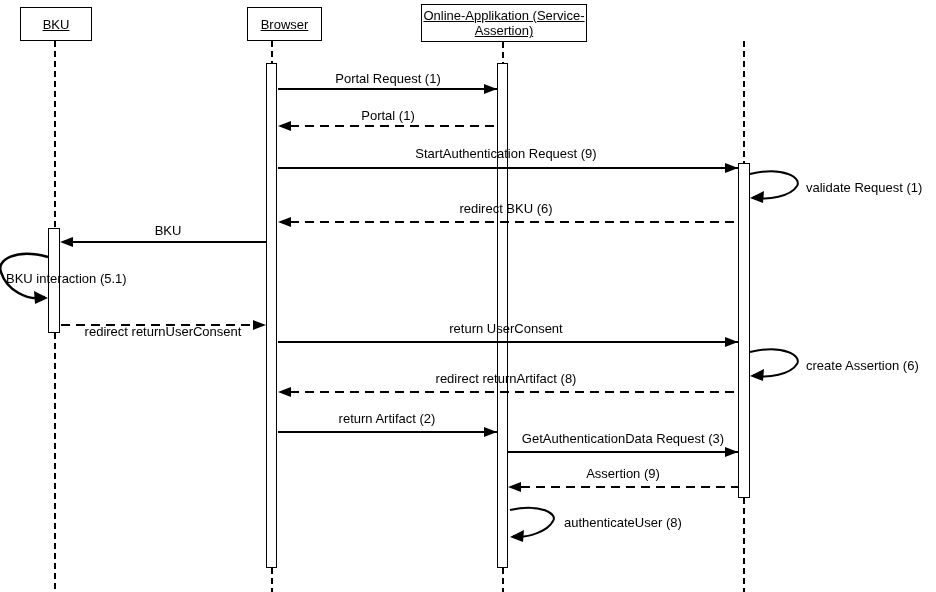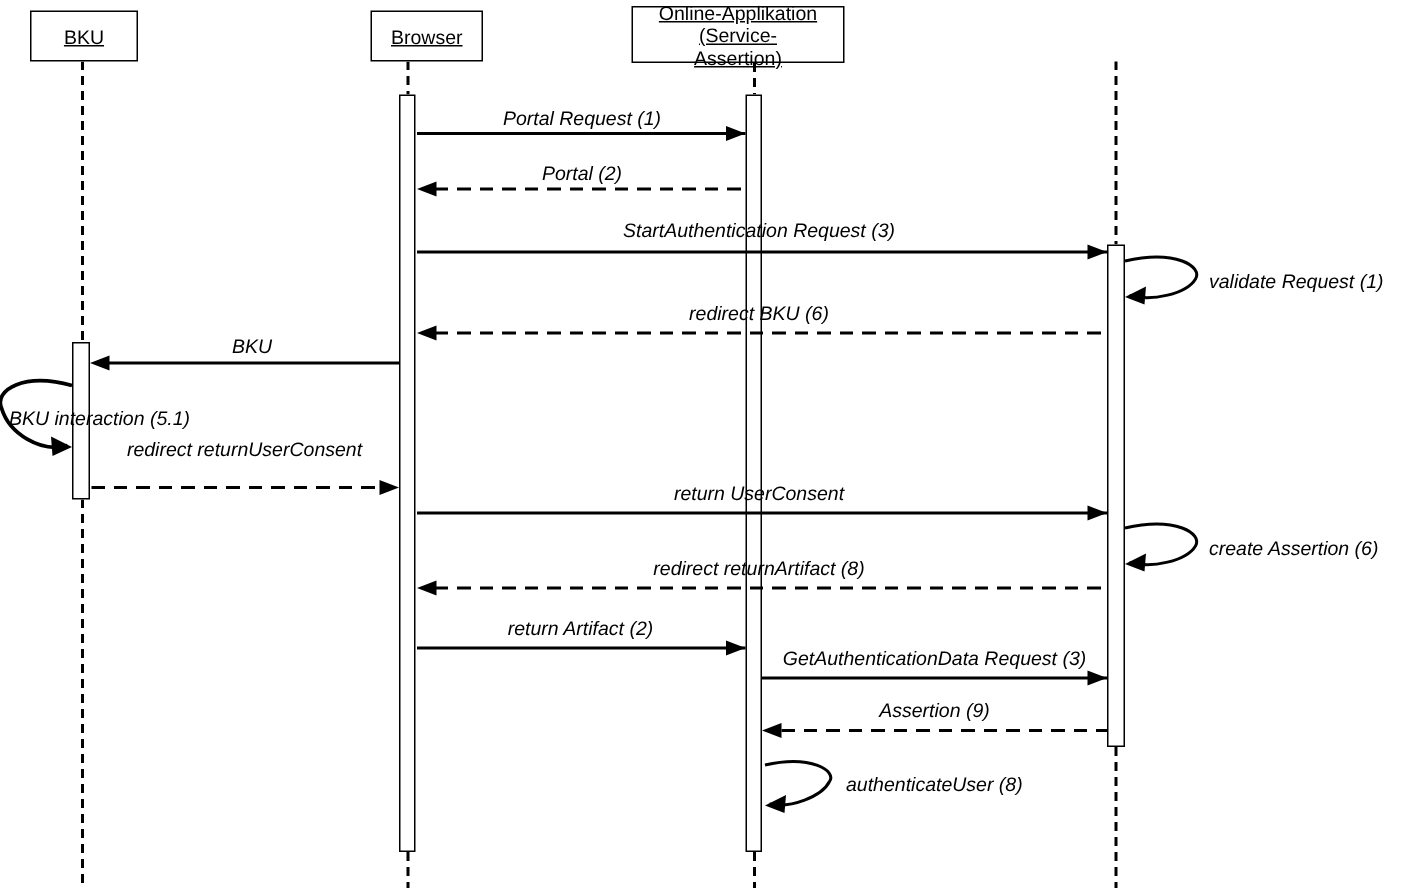--- a/index.html
+++ b/index.html
@@ -28,37 +28,37 @@
   }
   .arr-r{
     position:absolute;width:0;height:0;z-index:4;
     border-top:5px solid transparent;border-bottom:5px solid transparent;border-left:13px solid #000;
   }
   .arr-l{
     position:absolute;width:0;height:0;z-index:4;
     border-top:5px solid transparent;border-bottom:5px solid transparent;border-right:13px solid #000;
   }
   .lbl{
-    position:absolute;font-size:13px;line-height:15px;white-space:nowrap;z-index:6;font-style:italic;
+    position:absolute;font-size:13px;line-height:15px;white-space:nowrap;z-index:6;
   }
   .ctr{transform:translateX(-50%);}
   #loops{position:absolute;left:0;top:0;z-index:3;pointer-events:none;}
 </style>
 </head>
 <body>
 
 <div id="canvas">
 
   <div class="actor" style="left:20px;top:7px;width:72px;height:34px">
     <span>BKU</span>
   </div>
   <div class="actor" style="left:247px;top:7px;width:75px;height:34px">
     <span>Browser</span>
   </div>
-  <div class="actor" style="left:421px;top:4px;width:142px;height:38px;flex-direction:column">
+  <div class="actor" style="left:421px;top:4px;width:166px;height:38px;flex-direction:column">
     <span>Online-Applikation (Service-</span>
     <span>Assertion)</span>
   </div>
 
   <div class="lifeline" style="left:54px;top:41px;height:187px"></div>
   <div class="lifeline" style="left:54px;top:333px;height:259px"></div>
   <div class="lifeline" style="left:271px;top:41px;height:22px"></div>
   <div class="lifeline" style="left:271px;top:568px;height:24px"></div>
   <div class="lifeline" style="left:502px;top:42px;height:21px"></div>
   <div class="lifeline" style="left:502px;top:568px;height:24px"></div>
@@ -72,27 +72,27 @@
 
   <div>
     <div class="line" style="left:278px;top:88px;width:219px"></div>
     <div class="arr-r" style="left:484px;top:84px"></div>
     <span class="lbl ctr" style="left:388px;top:71px">Portal Request (1)</span>
   </div>
 
   <div>
     <div class="dline" style="left:290px;top:125px;width:207px"></div>
     <div class="arr-l" style="left:278px;top:121px"></div>
-    <span class="lbl ctr" style="left:388px;top:108px">Portal (2)</span>
+    <span class="lbl ctr" style="left:388px;top:108px">Portal (1)</span>
   </div>
 
   <div>
     <div class="line" style="left:278px;top:167px;width:460px"></div>
     <div class="arr-r" style="left:725px;top:163px"></div>
-    <span class="lbl ctr" style="left:506px;top:146px">StartAuthentication Request (3)</span>
+    <span class="lbl ctr" style="left:506px;top:146px">StartAuthentication Request (9)</span>
   </div>
 
   <span class="lbl" style="left:806px;top:180px">validate Request (1)</span>
 
   <div>
     <div class="dline" style="left:290px;top:221px;width:448px"></div>
     <div class="arr-l" style="left:278px;top:217px"></div>
     <span class="lbl ctr" style="left:506px;top:201px">redirect BKU (6)</span>
   </div>
 
@@ -100,21 +100,21 @@
     <div class="line" style="left:72px;top:241px;width:194px"></div>
     <div class="arr-l" style="left:60px;top:237px"></div>
     <span class="lbl ctr" style="left:168px;top:223px">BKU</span>
   </div>
 
   <span class="lbl" style="left:6px;top:271px">BKU interaction (5.1)</span>
 
   <div>
     <div class="dline" style="left:61px;top:324px;width:192px"></div>
     <div class="arr-r" style="left:253px;top:320px"></div>
-    <span class="lbl ctr" style="left:163px;top:292px">redirect returnUserConsent</span>
+    <span class="lbl ctr" style="left:163px;top:324px">redirect returnUserConsent</span>
   </div>
 
   <div>
     <div class="line" style="left:278px;top:341px;width:460px"></div>
     <div class="arr-r" style="left:725px;top:337px"></div>
     <span class="lbl ctr" style="left:506px;top:321px">return UserConsent</span>
   </div>
 
   <span class="lbl" style="left:806px;top:358px">create Assertion (6)</span>
 

